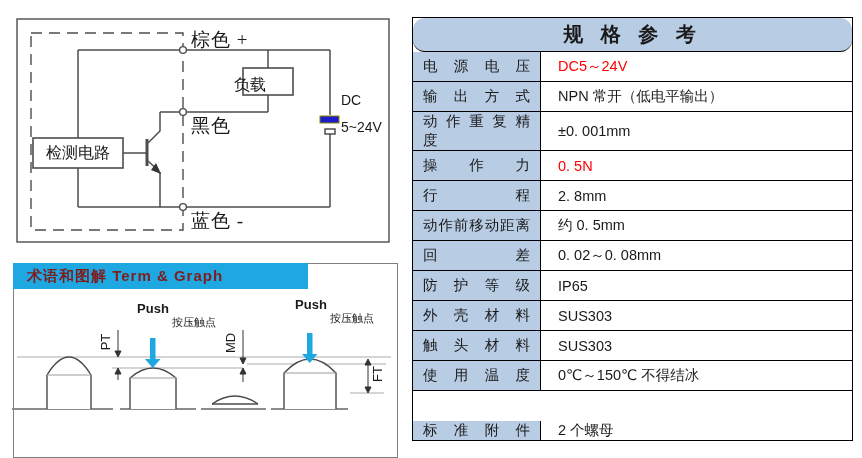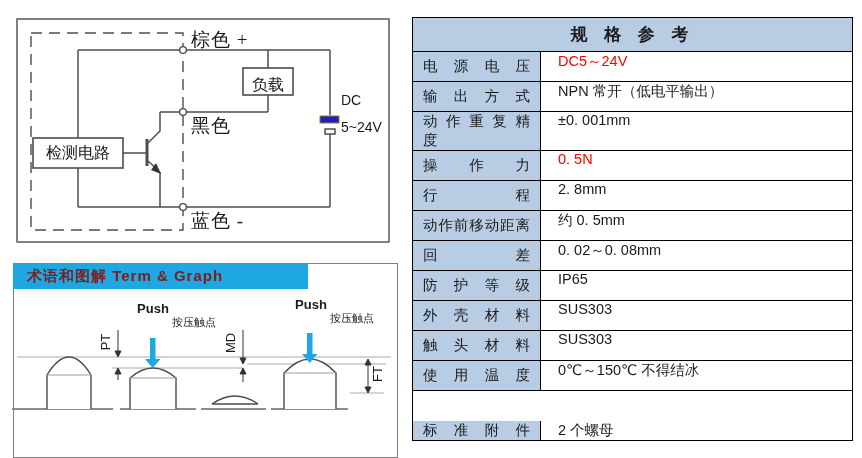--- a/index.html
+++ b/index.html
@@ -18,25 +18,25 @@
                line-height:26px;padding-left:14px;letter-spacing:1px;white-space:nowrap;}
   .push-title{font-weight:bold;font-size:13px;text-align:center;}
   .push-sub{font-size:11px;text-align:center;white-space:nowrap;margin-left:41px;}
   .dim-label{font-size:13px;display:flex;align-items:center;justify-content:center;
              transform:rotate(-90deg);white-space:nowrap;}
   
   .spec{display:grid;grid-template-columns:128px 1fr;grid-template-rows:34px repeat(12,1fr);
         border:1px solid #000;box-sizing:border-box;background:#fff;}
   .spec-title{grid-column:1/-1;background:#B8CCE4;border-bottom:1px solid #000;
               display:flex;align-items:center;justify-content:center;
-              font-weight:bold;font-size:17px;letter-spacing:6px;}
+              font-weight:bold;font-size:20px;letter-spacing:6px;border-radius:12px;}
   .lbl{background:#B8CCE4;border-right:1px solid #000;border-bottom:1px solid #000;
        display:flex;align-items:center;padding:0 10px;font-size:14.5px;}
   .lbl > span{width:100%;text-align:justify;text-align-last:justify;}
-  .val{border-bottom:1px solid #000;display:flex;
+  .val{border-bottom:1px solid #000;display:flex;align-items:center;
        padding-left:17px;font-size:14.5px;white-space:nowrap;}
   .spec > :nth-last-child(-n+2){border-bottom:none;margin-top:30px;}
   .red{color:#FF0000;}
 </style>
 </head>
 <body>
 
 <div id="page">
 
   <svg class="abs" style="left:0;top:0" width="410" height="258" viewBox="0 0 410 258">
@@ -66,21 +66,21 @@
     <rect x="33" y="138" width="90" height="30" fill="#fff" stroke="#4d4d4d" stroke-width="1.6"></rect>
     <g>
       <rect x="320" y="116" width="19" height="7" fill="#1D1DCB" stroke="#8B8B00" stroke-width="1"></rect>
       <rect x="325" y="129" width="10" height="5" fill="#fff" stroke="#333" stroke-width="1.3"></rect>
     </g>
   </svg>
 
   <div class="abs wire-label cjk-serif" style="left:191;left:191px;top:27px">棕色 +</div>
   <div class="abs wire-label cjk-serif" style="left:191px;top:113px">黑色</div>
   <div class="abs wire-label cjk-serif" style="left:191px;top:208px">蓝色 -</div>
-  <div class="abs comp-box cjk-serif" style="left:243px;top:68px;width:50px;height:34px">负载</div>
+  <div class="abs comp-box cjk-serif" style="left:225px;top:68px;width:50px;height:34px">负载</div>
   <div class="abs comp-box cjk-serif" style="left:33px;top:138px;width:90px;height:30px">检测电路</div>
   <div class="abs dc-label" style="left:341px;top:93px">DC</div>
   <div class="abs dc-label" style="left:341px;top:120px">5~24V</div>
 
   <div class="abs term-box" style="left:13px;top:263px;width:383px;height:193px"></div>
   <div class="abs term-banner" style="left:13px;top:263px;width:281px;height:26px">术语和图解 Term &amp; Graph</div>
 
   <svg class="abs" style="left:0;top:258px" width="410" height="200" viewBox="0 0 410 200">
 
     <g stroke="#ababab" stroke-width="1.2">

